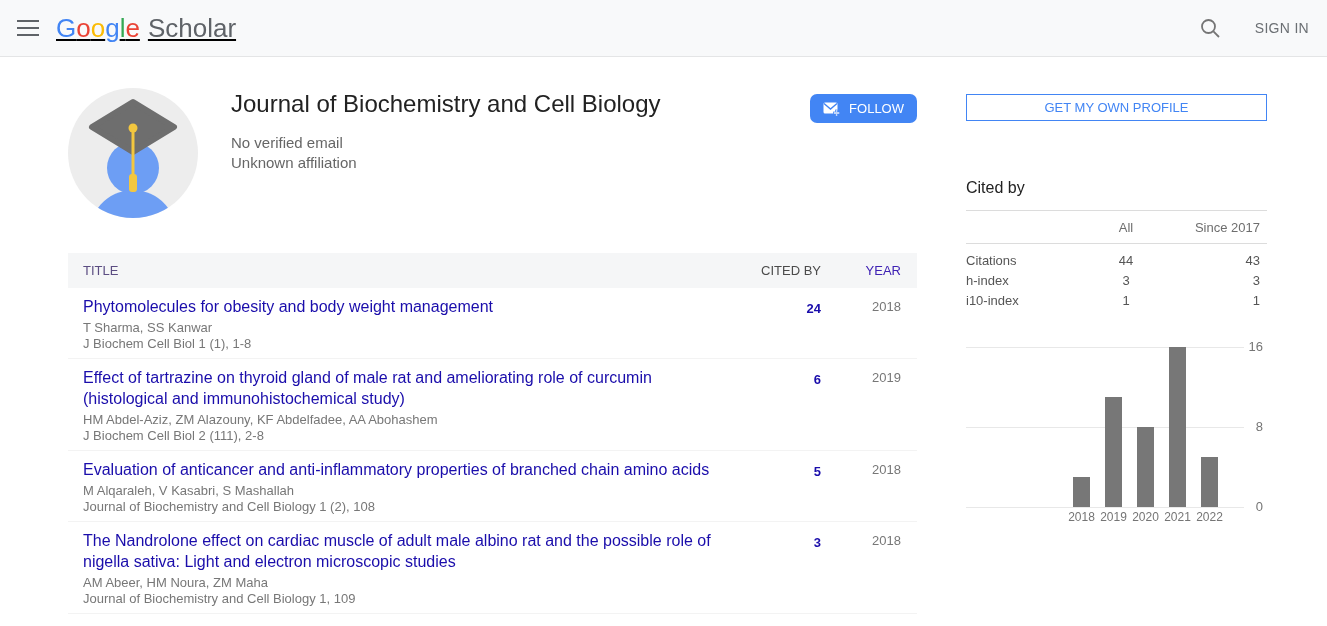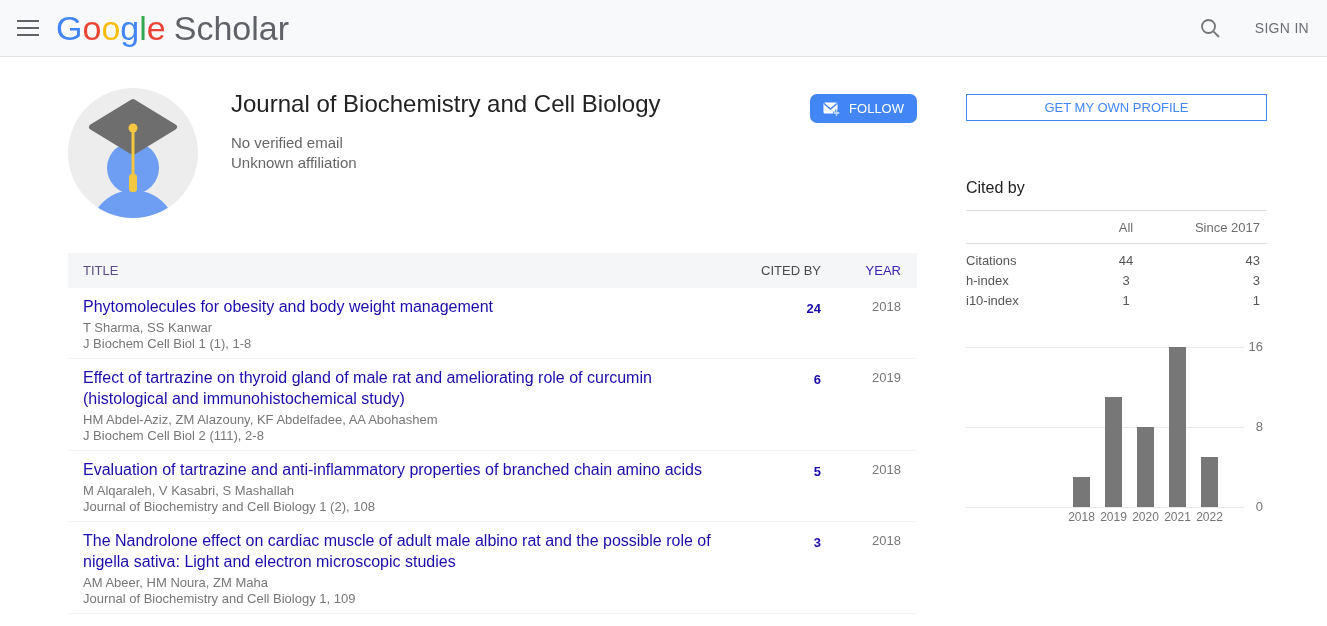--- a/index.html
+++ b/index.html
@@ -4,21 +4,21 @@
 <style>
   * { margin:0; padding:0; box-sizing:border-box; }
   html,body { width:1327px; height:626px; overflow:hidden; background:#fff;
     font-family:"Liberation Sans", sans-serif; }
 
   
   .topbar { position:relative; height:57px; background:#f8f9fa;
     border-bottom:1px solid #e4e5e6; display:flex; align-items:center; }
   .menu-btn { width:56px; height:56px; display:flex; align-items:center;
     justify-content:center; cursor:pointer; background:none; border:none; }
-  .logo { display:flex; align-items:baseline; font-size:34px; cursor:pointer; }
+  .logo { display:flex; align-items:baseline; font-size:26px; cursor:pointer;text-decoration:underline; }
   .logo .lg-letter { font-weight:400; }
   .logo .lg-product { color:#5f6368; margin-left:8px; }
   .topbar-spacer { flex:1; }
   .search-btn { background:none; border:none; cursor:pointer; margin-right:34px;
     display:flex; align-items:center; }
   .sign-in { font-size:14px; color:#6b6f73; letter-spacing:.3px; margin-right:18px;
     text-decoration:none; cursor:pointer; }
 
   
   .main { position:relative; width:1327px; height:569px; }
@@ -166,21 +166,21 @@
       <div class="pub-venue">J Biochem Cell Biol 2 (111), 2-8</div>
     </div>
     <div class="cell-cited">
       <a class="pub-cited">6</a>
     </div>
     <div class="cell-year">2019</div>
   </div>
 
   <div class="pub-row">
     <div class="cell-title">
-      <a class="pub-title">Evaluation of tartrazine and anti-inflammatory properties of branched chain amino acids</a>
+      <a class="pub-title">Evaluation of anticancer and anti-inflammatory properties of branched chain amino acids</a>
       <div class="pub-authors">M Alqaraleh, V Kasabri, S Mashallah</div>
       <div class="pub-venue">Journal of Biochemistry and Cell Biology 1 (2), 108</div>
     </div>
     <div class="cell-cited">
       <a class="pub-cited">5</a>
     </div>
     <div class="cell-year">2018</div>
   </div>
 
   <div class="pub-row">

